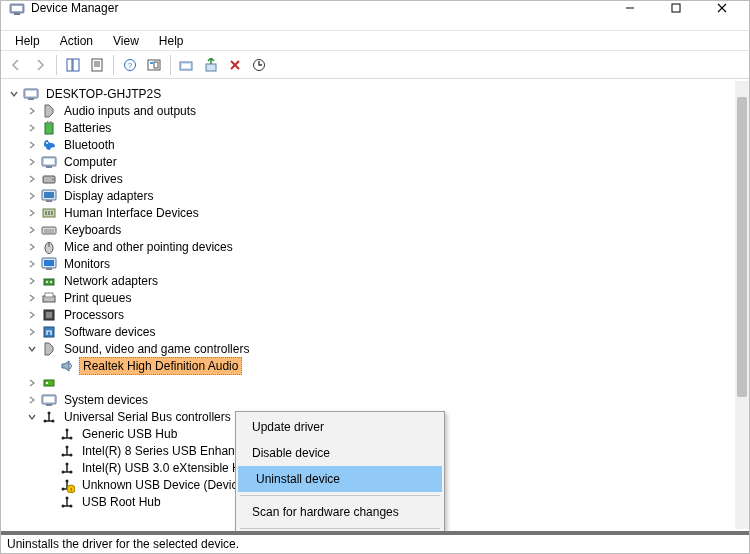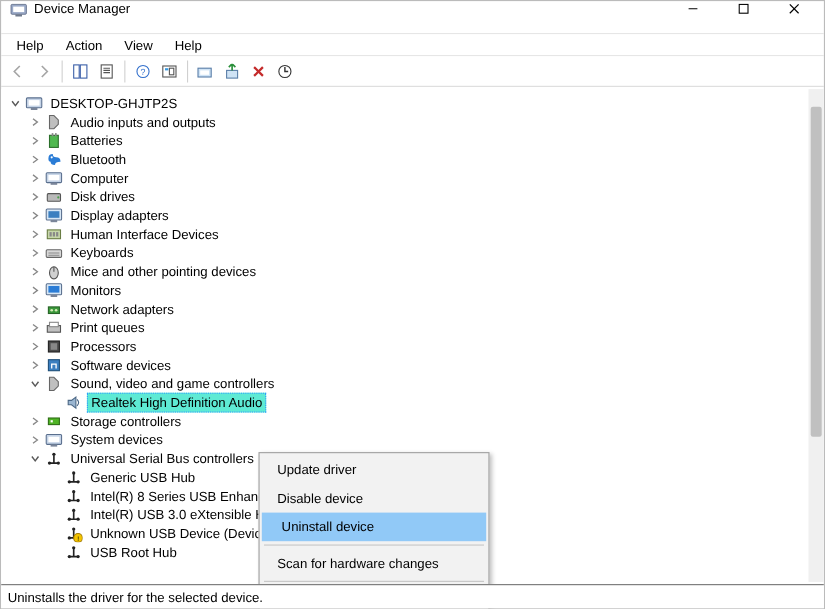--- a/index.html
+++ b/index.html
@@ -91,21 +91,21 @@
     color: #6b6b6b;
   }
   .expander.hidden { visibility: hidden; }
   .node-icon {
     width: 16px; height: 16px;
     margin: 0 4px 0 2px;
     display: flex; align-items: center; justify-content: center;
   }
   .node-label { padding: 1px 3px; }
   .node-label.sel {
-    background: #5eead4;
+    background: #fdba74;
     border: 1px dotted #3399ff;
   }
   
   .ctxmenu {
     position: absolute;
     left: 234px; top: 395px;
     width: 210px;
     background: #f2f2f2;
     border: 1px solid #a0a0a0;
     box-shadow: 2px 2px 4px rgba(0,0,0,0.25);
@@ -120,21 +120,21 @@
     background: #91c9f7;
     padding-left: 18px;
   }
   .ctx-sep { height: 1px; background: #c5c5c5; margin: 3px 2px; }
   .ctx-item.bold { font-weight: 600; }
   
   .statusbar {
     position: absolute;
     left: 0; right: 0; bottom: 0;
     height: 22px;
-    border-top: 1px solid #737373;
+    border-top: 4px solid #737373;
     display: flex; align-items: center;
     padding: 0 6px;
     font-size: 12px;
     background: #fff;
     overflow: hidden;
   }
   
   .lv0 { padding-left: 6px; }
   .lv1 { padding-left: 24px; }
   .lv2 { padding-left: 42px; }
@@ -495,21 +495,20 @@
             <svg width="10" height="10" viewBox="0 0 10 10">
               <path d="M3 2 L7 5 L3 8" fill="none" stroke="#888" stroke-width="1.2"></path>
             </svg>
           </span>
           <span class="node-icon">
             <svg viewBox="0 0 16 16">
               <rect x="3" y="5" width="10" height="6" fill="#4fb325" stroke="#2f6e16"></rect>
               <rect x="5" y="7" width="2" height="2" fill="#fff"></rect>
             </svg>
           </span>
-          <span class="node-label">Storage controllers</span>
         </div>
         <div class="node lv1">
           <span class="expander">
             <svg width="10" height="10" viewBox="0 0 10 10">
               <path d="M3 2 L7 5 L3 8" fill="none" stroke="#888" stroke-width="1.2"></path>
             </svg>
           </span>
           <span class="node-icon">
             <svg viewBox="0 0 16 16">
               <rect x="1" y="3" width="14" height="9" rx="1" fill="#c5d3e6" stroke="#5a6f8e"></rect>

